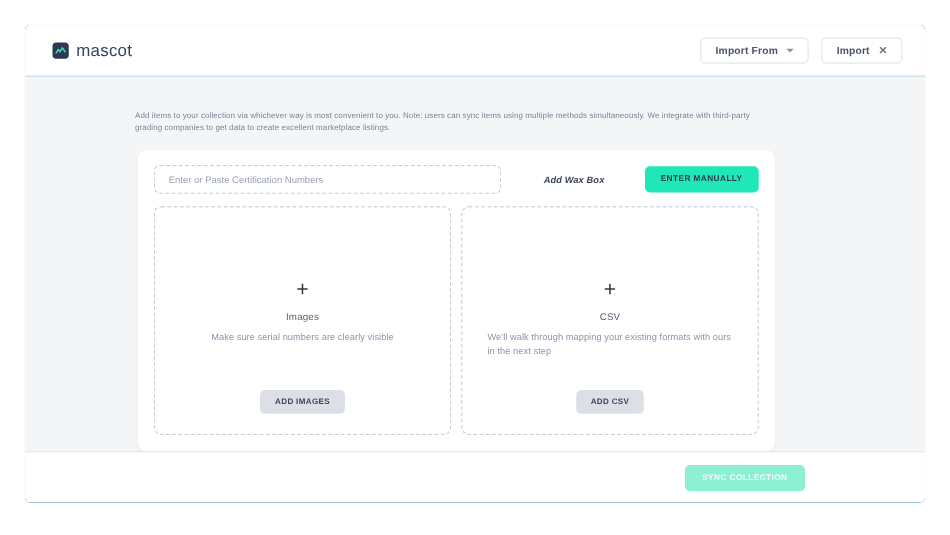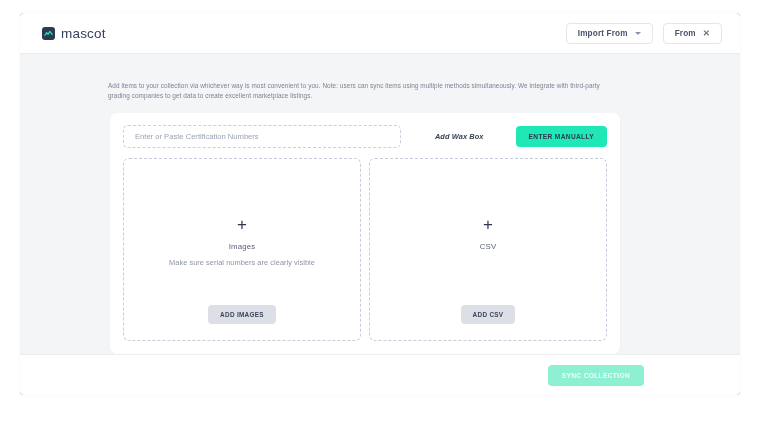--- a/index.html
+++ b/index.html
@@ -11,21 +11,21 @@
     height: 428px;
     background: #ffffff;
     font-family: "Liberation Sans", sans-serif;
     -webkit-font-smoothing: antialiased;
     overflow: hidden;
   }
 
   .app-frame {
     position: absolute;
     left: 20px;
-    top: 13px;
+    top: 20px;
     width: 720px;
     height: 382px;
     border-radius: 4px;
     overflow: hidden;
     background: #0369a1;
     box-shadow: 0 0 0 1px rgba(0,0,0,0.015);
   }
 
   
   .modal-header {
@@ -284,21 +284,21 @@
       </span>
       <span class="brand-name">mascot</span>
     </div>
 
     <div class="header-actions">
       <button class="hdr-btn">
         <span>Import From</span>
         <span class="chev"></span>
       </button>
       <button class="hdr-btn">
-        <span>From</span>
+        <span>Import</span>
         <span class="xmark">✕</span>
       </button>
     </div>
   </div>
 
   <div class="modal-body">
 
     <p class="page-desc">Add items to your collection via whichever way is most convenient to you. Note: users can sync items using multiple methods simultaneously. We integrate with third-party grading companies to get data to create excellent marketplace listings.</p>
 
     <div class="panel">
@@ -314,20 +314,21 @@
         <div class="dz">
           <div class="dz-plus">+</div>
           <div class="dz-title">Images</div>
           <div class="dz-sub">Make sure serial numbers are clearly visible</div>
           <button class="dz-btn">ADD IMAGES</button>
         </div>
 
         <div class="dz">
           <div class="dz-plus">+</div>
           <div class="dz-title">CSV</div>
+          <div class="dz-sub">We'll walk through mapping your existing formats with ours in the next step</div>
           <button class="dz-btn">ADD CSV</button>
         </div>
 
       </div>
     </div>
   </div>
 
   <div class="modal-footer">
     <button class="sync-btn">SYNC COLLECTION</button>
   </div>

